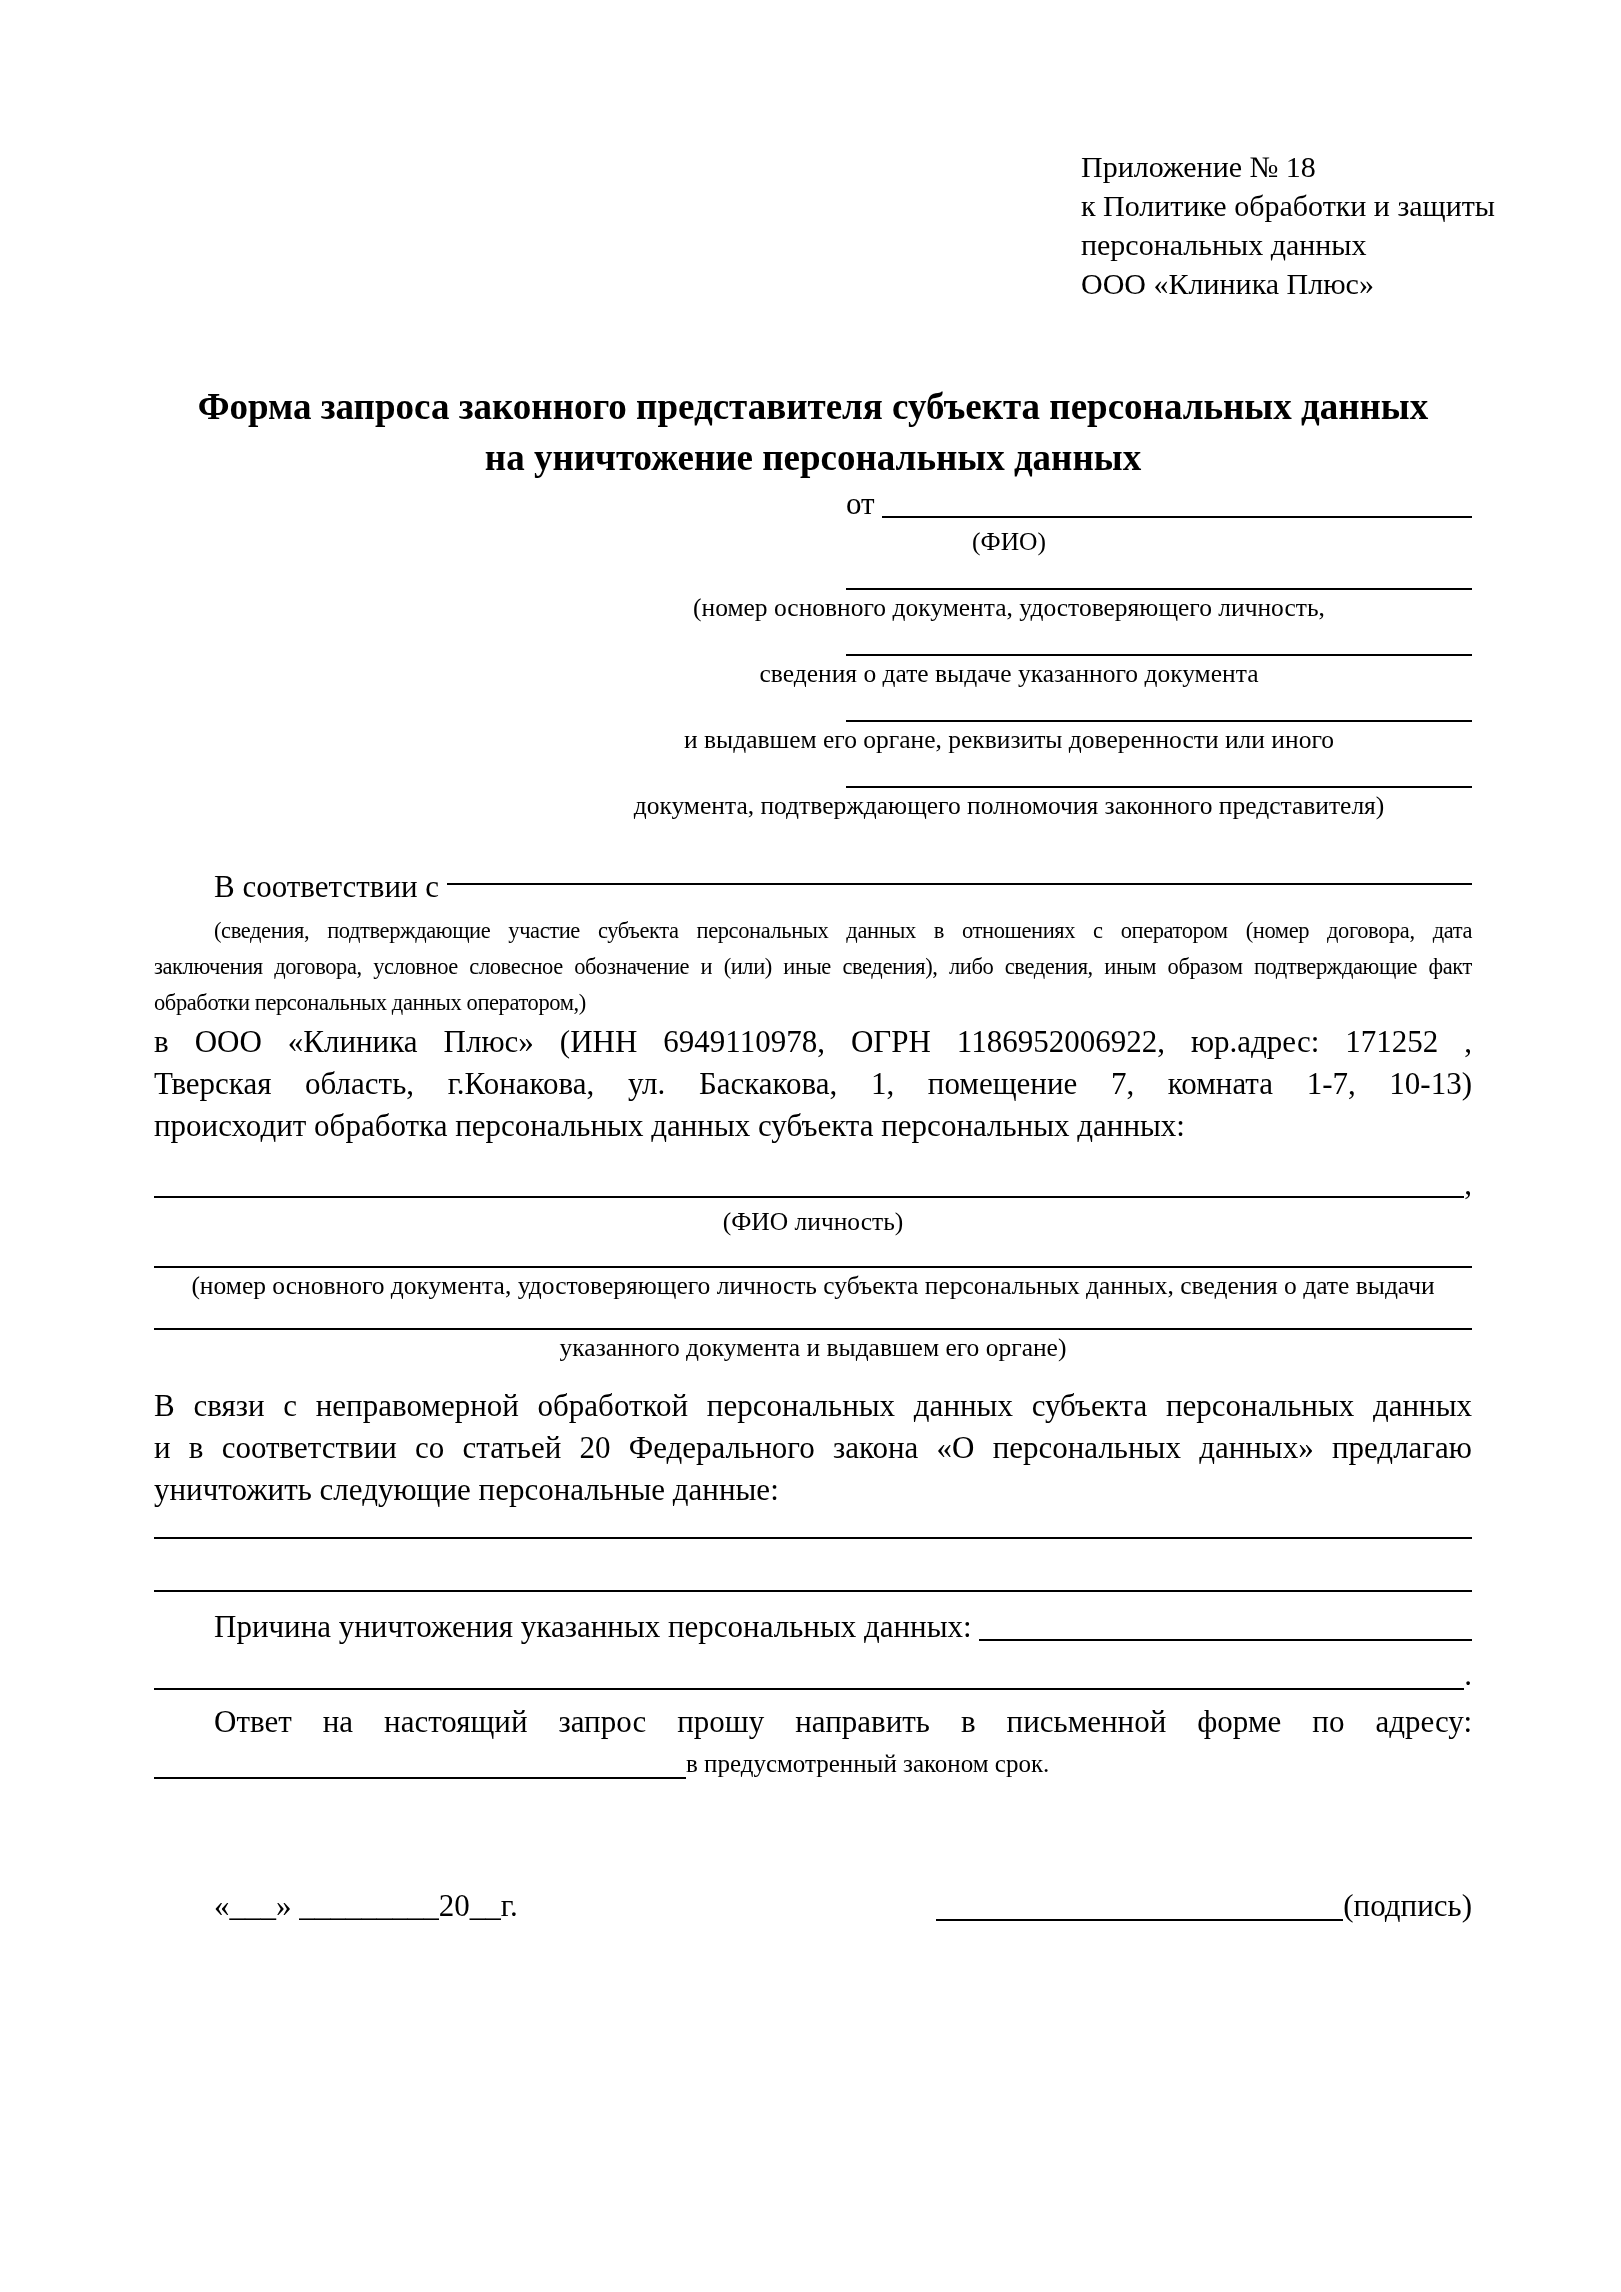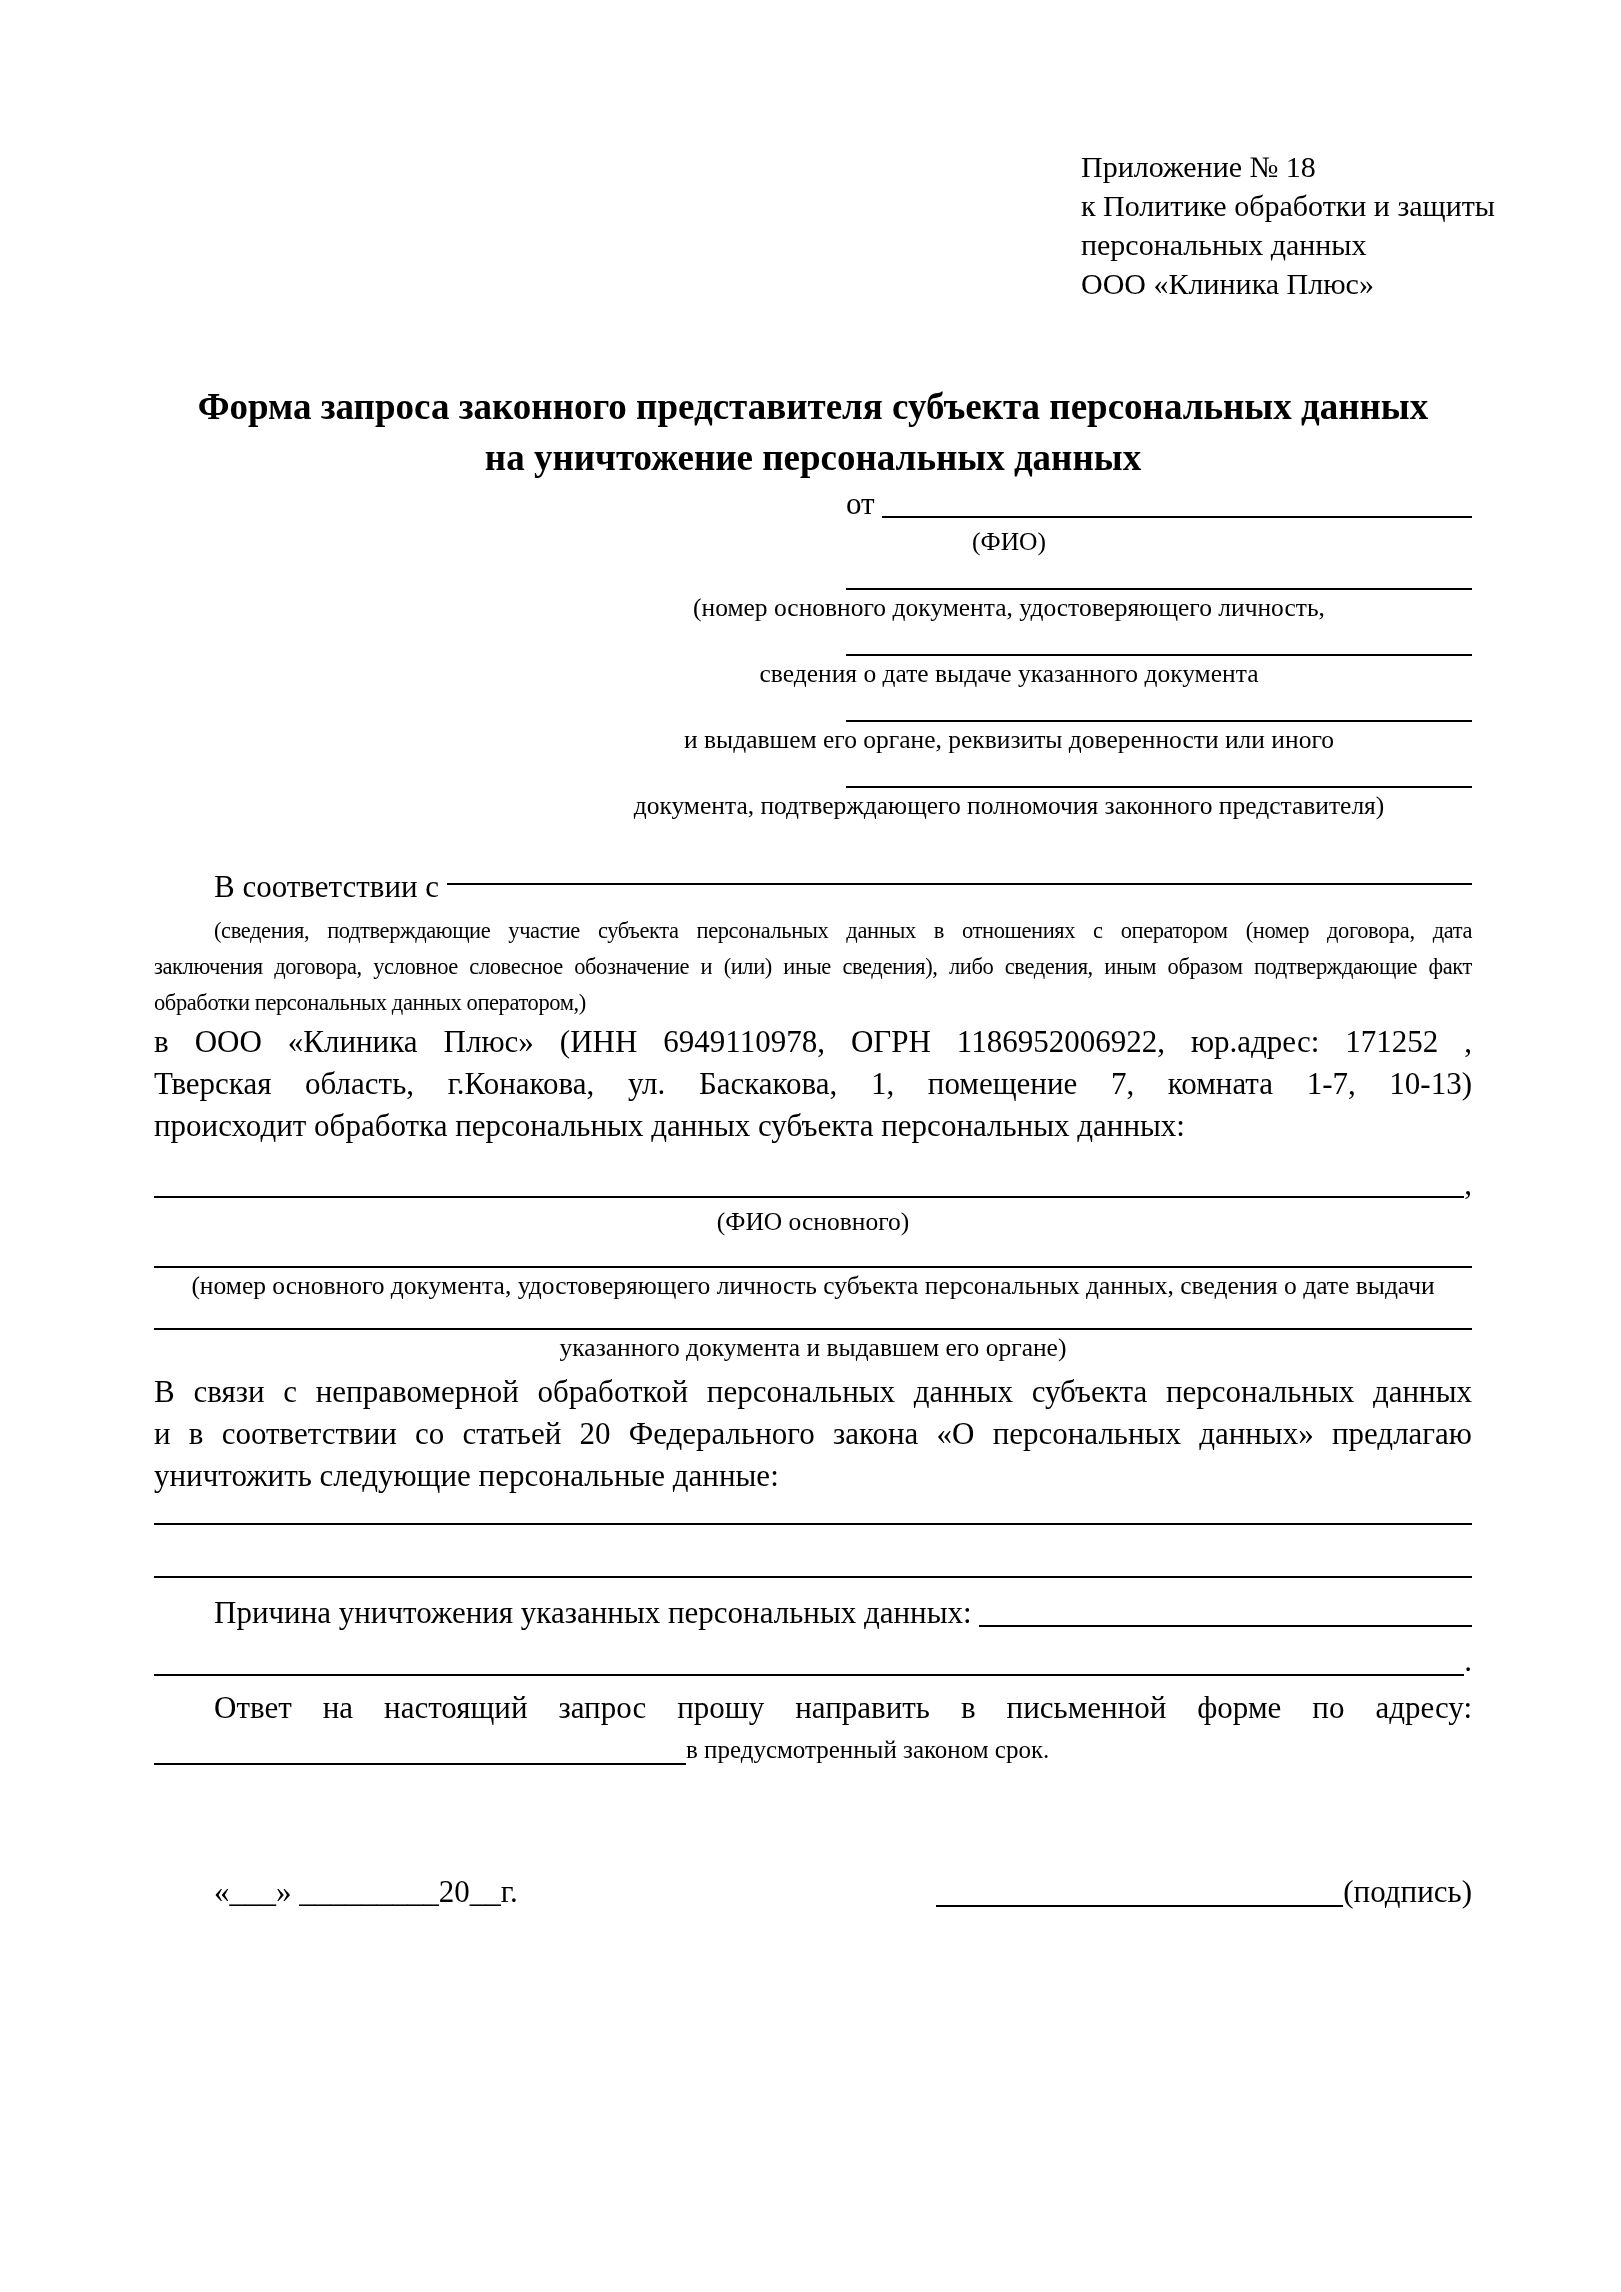--- a/index.html
+++ b/index.html
@@ -94,29 +94,29 @@
 <div class="body-par">
   <div class="jline">в  ООО  «Клиника  Плюс»  (ИНН  6949110978,  ОГРН  1186952006922,  юр.адрес:  171252 ,</div>
   <div class="jline">Тверская  область,  г.Конакова,  ул.  Баскакова,  1,  помещение  7,  комната  1-7,  10-13)</div>
   <div>происходит  обработка персональных данных субъекта персональных данных:</div>
 </div>
 
 <div class="row fio-row">
   <span class="fill"></span>
   <span class="lbl">,</span>
 </div>
-<div class="cap cap-full">(ФИО основного)</div>
+<div class="cap cap-full">(ФИО личность)</div>
 
 <div class="f-rule hr" style="margin-top:27.4px;"></div>
 <div class="cap cap-full">(номер основного документа, удостоверяющего личность субъекта персональных данных, сведения о дате выдачи</div>
 
 <div class="f-rule hr" style="margin-top:25.5px;"></div>
 <div class="cap cap-full">указанного документа и выдавшем его органе)</div>
 
-<div class="body-par" style="margin-top:6px;">
+<div class="body-par" style="margin-top:20px;">
   <div class="jline">В связи с неправомерной обработкой персональных данных субъекта персональных данных</div>
   <div class="jline">и в соответствии со статьей 20 Федерального закона «О персональных данных» предлагаю</div>
   <div>уничтожить следующие персональные данные:</div>
 </div>
 
 <div class="hr blank1"></div>
 <div class="hr blank2"></div>
 
 <div class="row reason">
   <span class="lbl">Причина уничтожения указанных персональных данных:</span>

